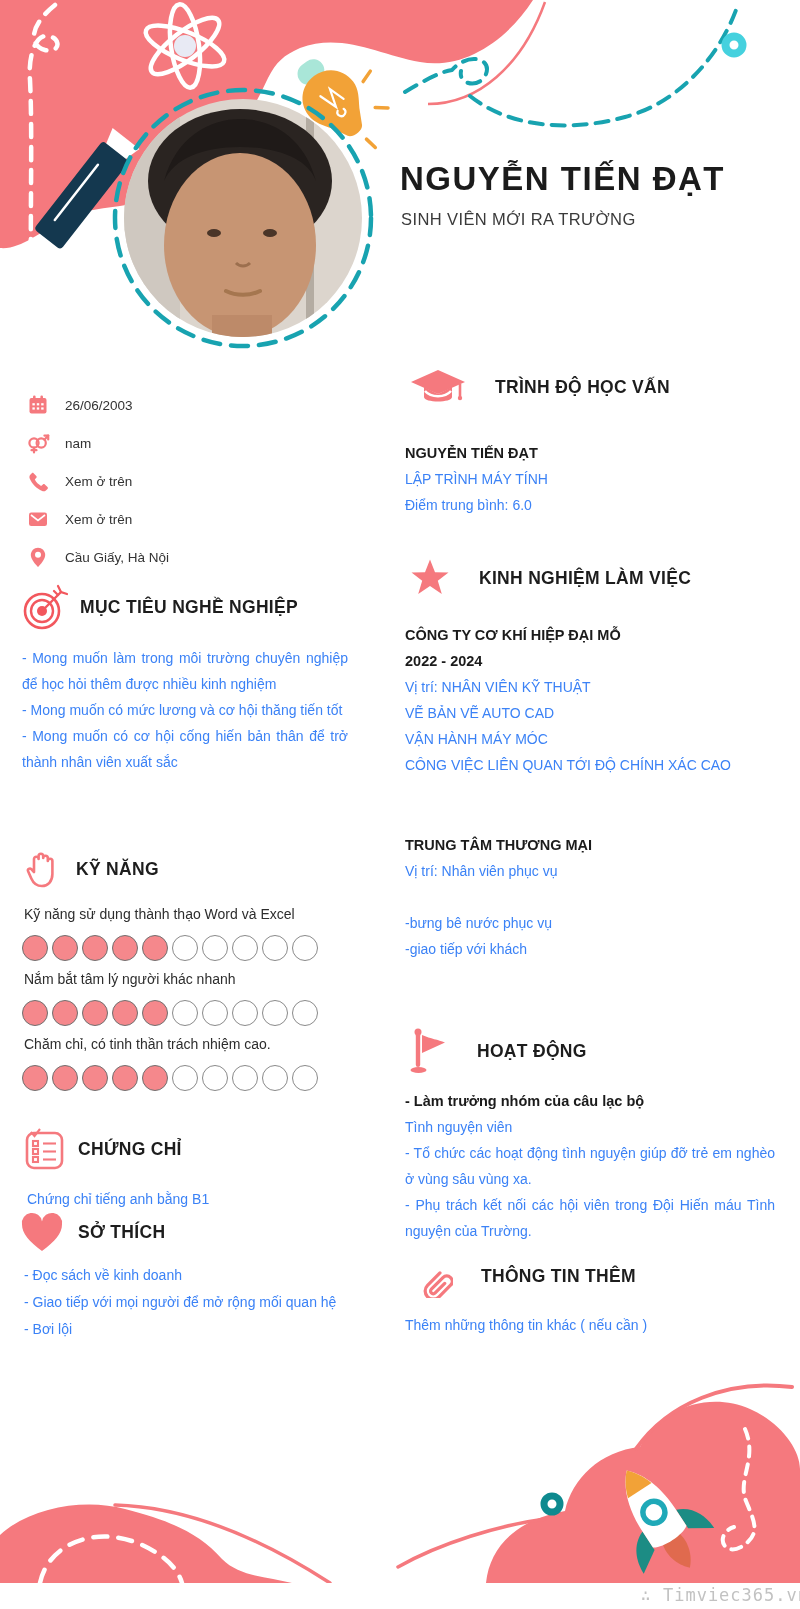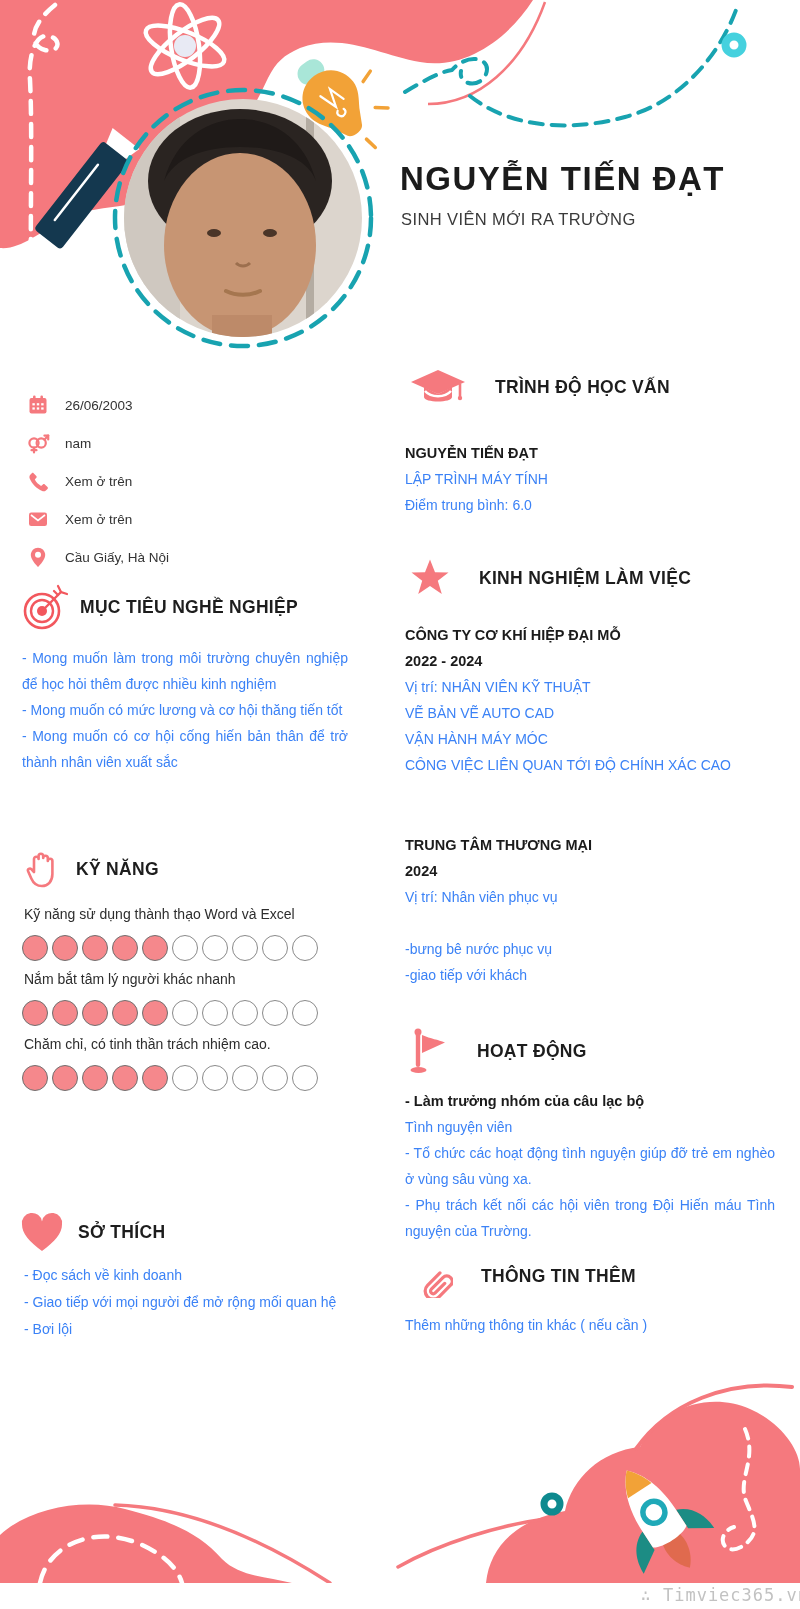--- a/index.html
+++ b/index.html
@@ -245,20 +245,40 @@
         <span class="dot dot-filled"></span>
         <span class="dot dot-filled"></span>
         <span class="dot"></span>
         <span class="dot"></span>
         <span class="dot"></span>
         <span class="dot"></span>
         <span class="dot"></span>
       </div>
   </section>
 
+  <section class="sec certs">
+    <div class="sec-h">
+      <span class="ico">
+        <svg width="44" height="46" viewBox="0 0 44 46">
+            <rect x="5" y="7" width="35" height="35" rx="7" fill="#ffffff" stroke="#F5797E" stroke-width="2.6"></rect>
+            <g stroke="#F5797E" stroke-width="2.1" fill="none">
+              <rect x="11" y="15" width="5" height="5"></rect>
+              <rect x="11" y="23" width="5" height="5"></rect>
+              <rect x="11" y="31" width="5" height="5"></rect>
+              <line x1="21" y1="17.5" x2="34" y2="17.5"></line>
+              <line x1="21" y1="25.5" x2="34" y2="25.5"></line>
+              <line x1="21" y1="33.5" x2="34" y2="33.5"></line>
+              <path d="M9,6 l3.5,4 l5.5,-7"></path>
+            </g>
+          </svg>
+      </span>
+      <h2>CHỨNG CHỈ</h2>
+    </div>
+    <p class="ln">Chứng chỉ tiếng anh bằng B1</p>
+  </section>
 
   <section class="sec hobbies">
     <div class="sec-h">
       <span class="ico">
         <svg width="48" height="44" viewBox="0 0 48 44">
             <path fill="#F5797E" d="M24,41 C11,31.5 4,23.5 4,14.5 A10,10 0 0 1 24,11.5 A10,10 0 0 1 44,14.5 C44,23.5 37,31.5 24,41 Z"></path>
           </svg>
       </span>
       <h2>SỞ THÍCH</h2>
     </div>
@@ -301,21 +321,20 @@
     <div class="job1">
       <p class="ln b">CÔNG TY CƠ KHÍ HIỆP ĐẠI MỖ</p>
       <p class="ln b">2022 - 2024</p>
       <p class="ln">Vị trí: NHÂN VIÊN KỸ THUẬT</p>
       <p class="ln">VẼ BẢN VẼ AUTO CAD</p>
       <p class="ln">VẬN HÀNH MÁY MÓC</p>
       <p class="ln">CÔNG VIỆC LIÊN QUAN TỚI ĐỘ CHÍNH XÁC CAO</p>
     </div>
     <div class="job2">
       <p class="ln b">TRUNG TÂM THƯƠNG MẠI</p>
-      <p class="ln b">2024</p>
       <p class="ln">Vị trí: Nhân viên phục vụ</p>
       <p class="ln mt">-bưng bê nước phục vụ</p>
       <p class="ln">-giao tiếp với khách</p>
     </div>
   </section>
 
   <section class="sec activities">
     <div class="sec-h sec-h-r">
       <span class="ico">
         <svg width="40" height="50" viewBox="0 0 40 50">

